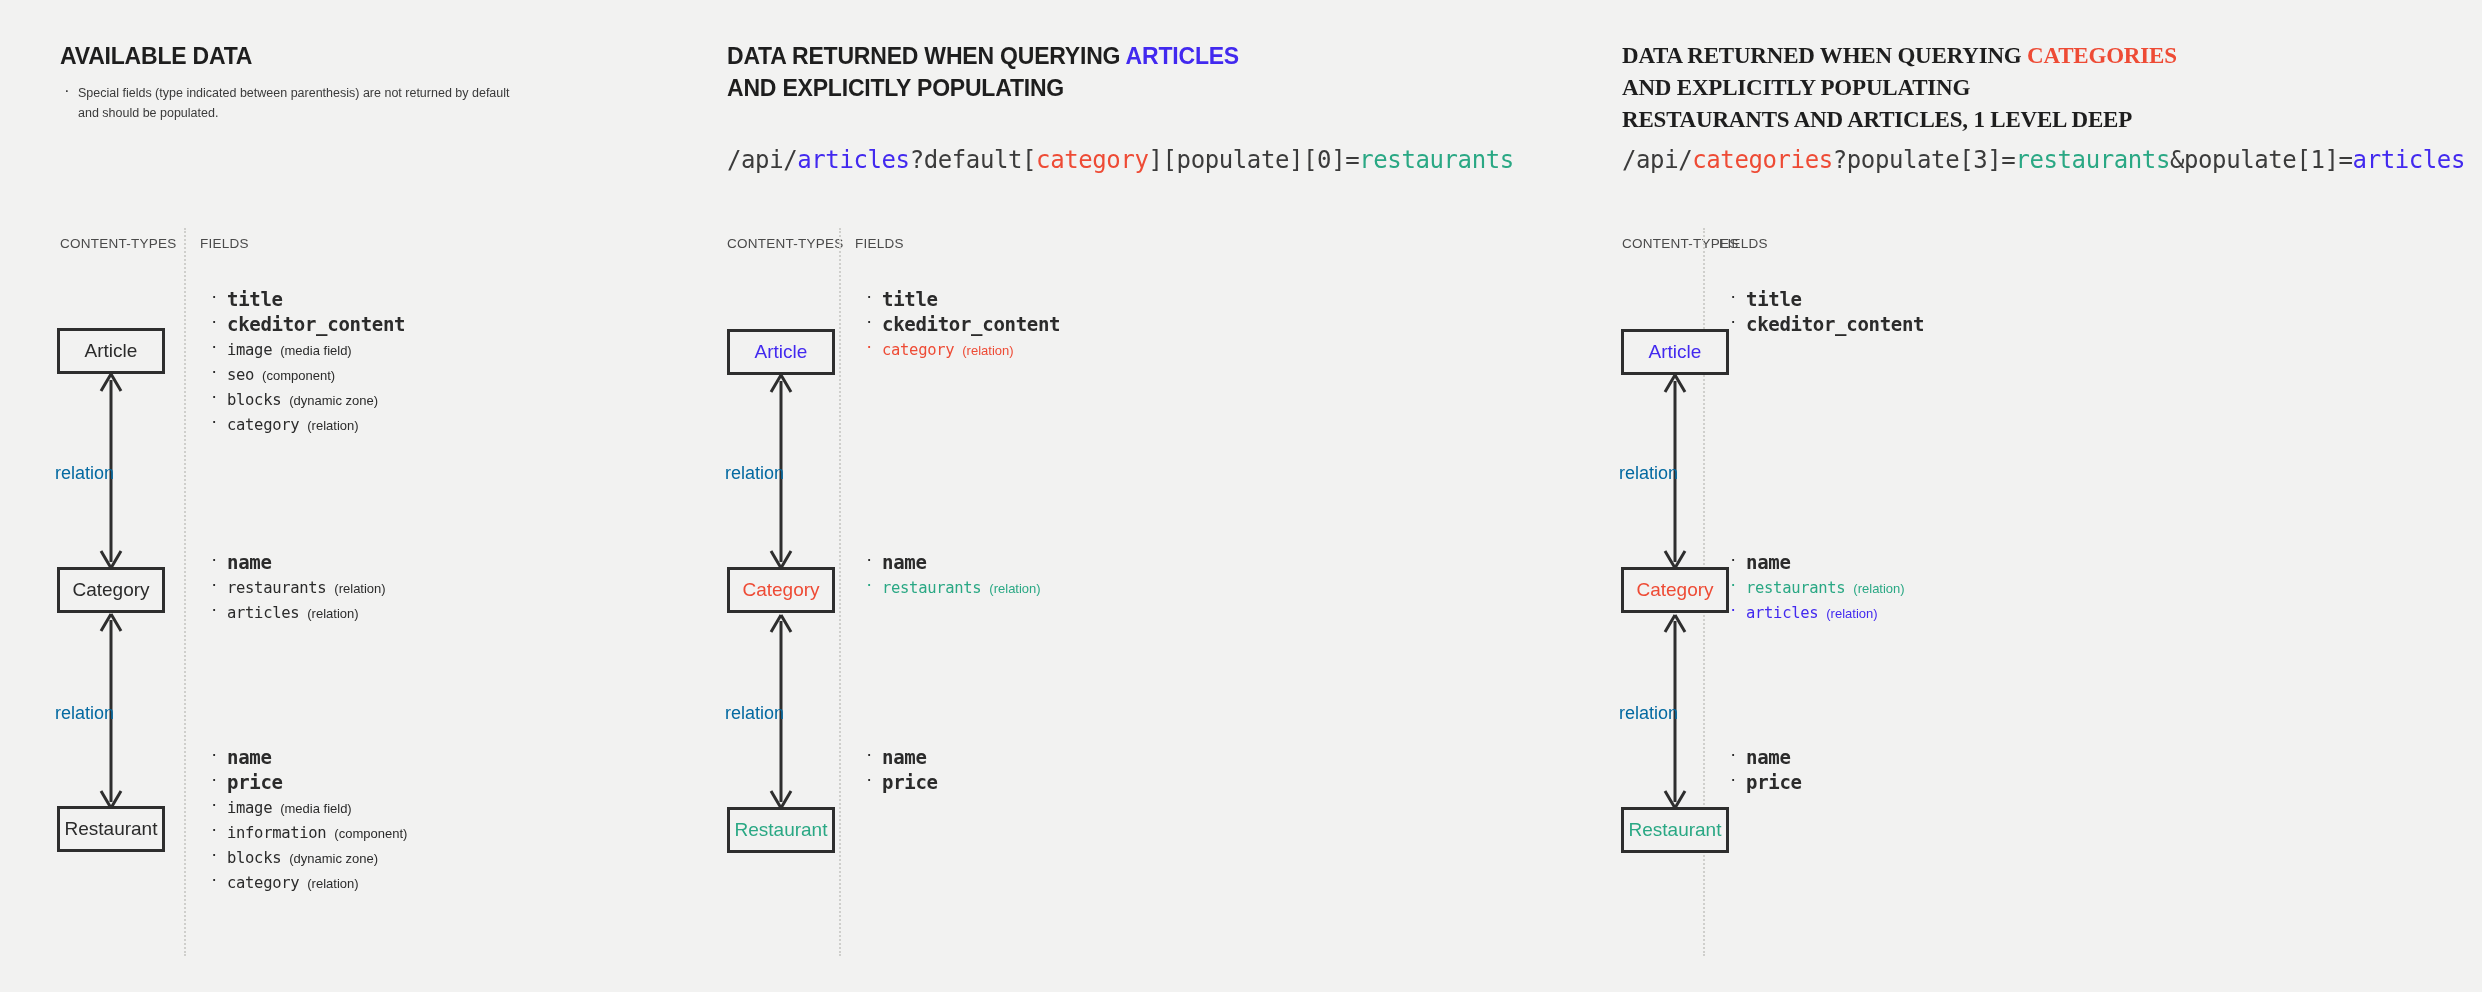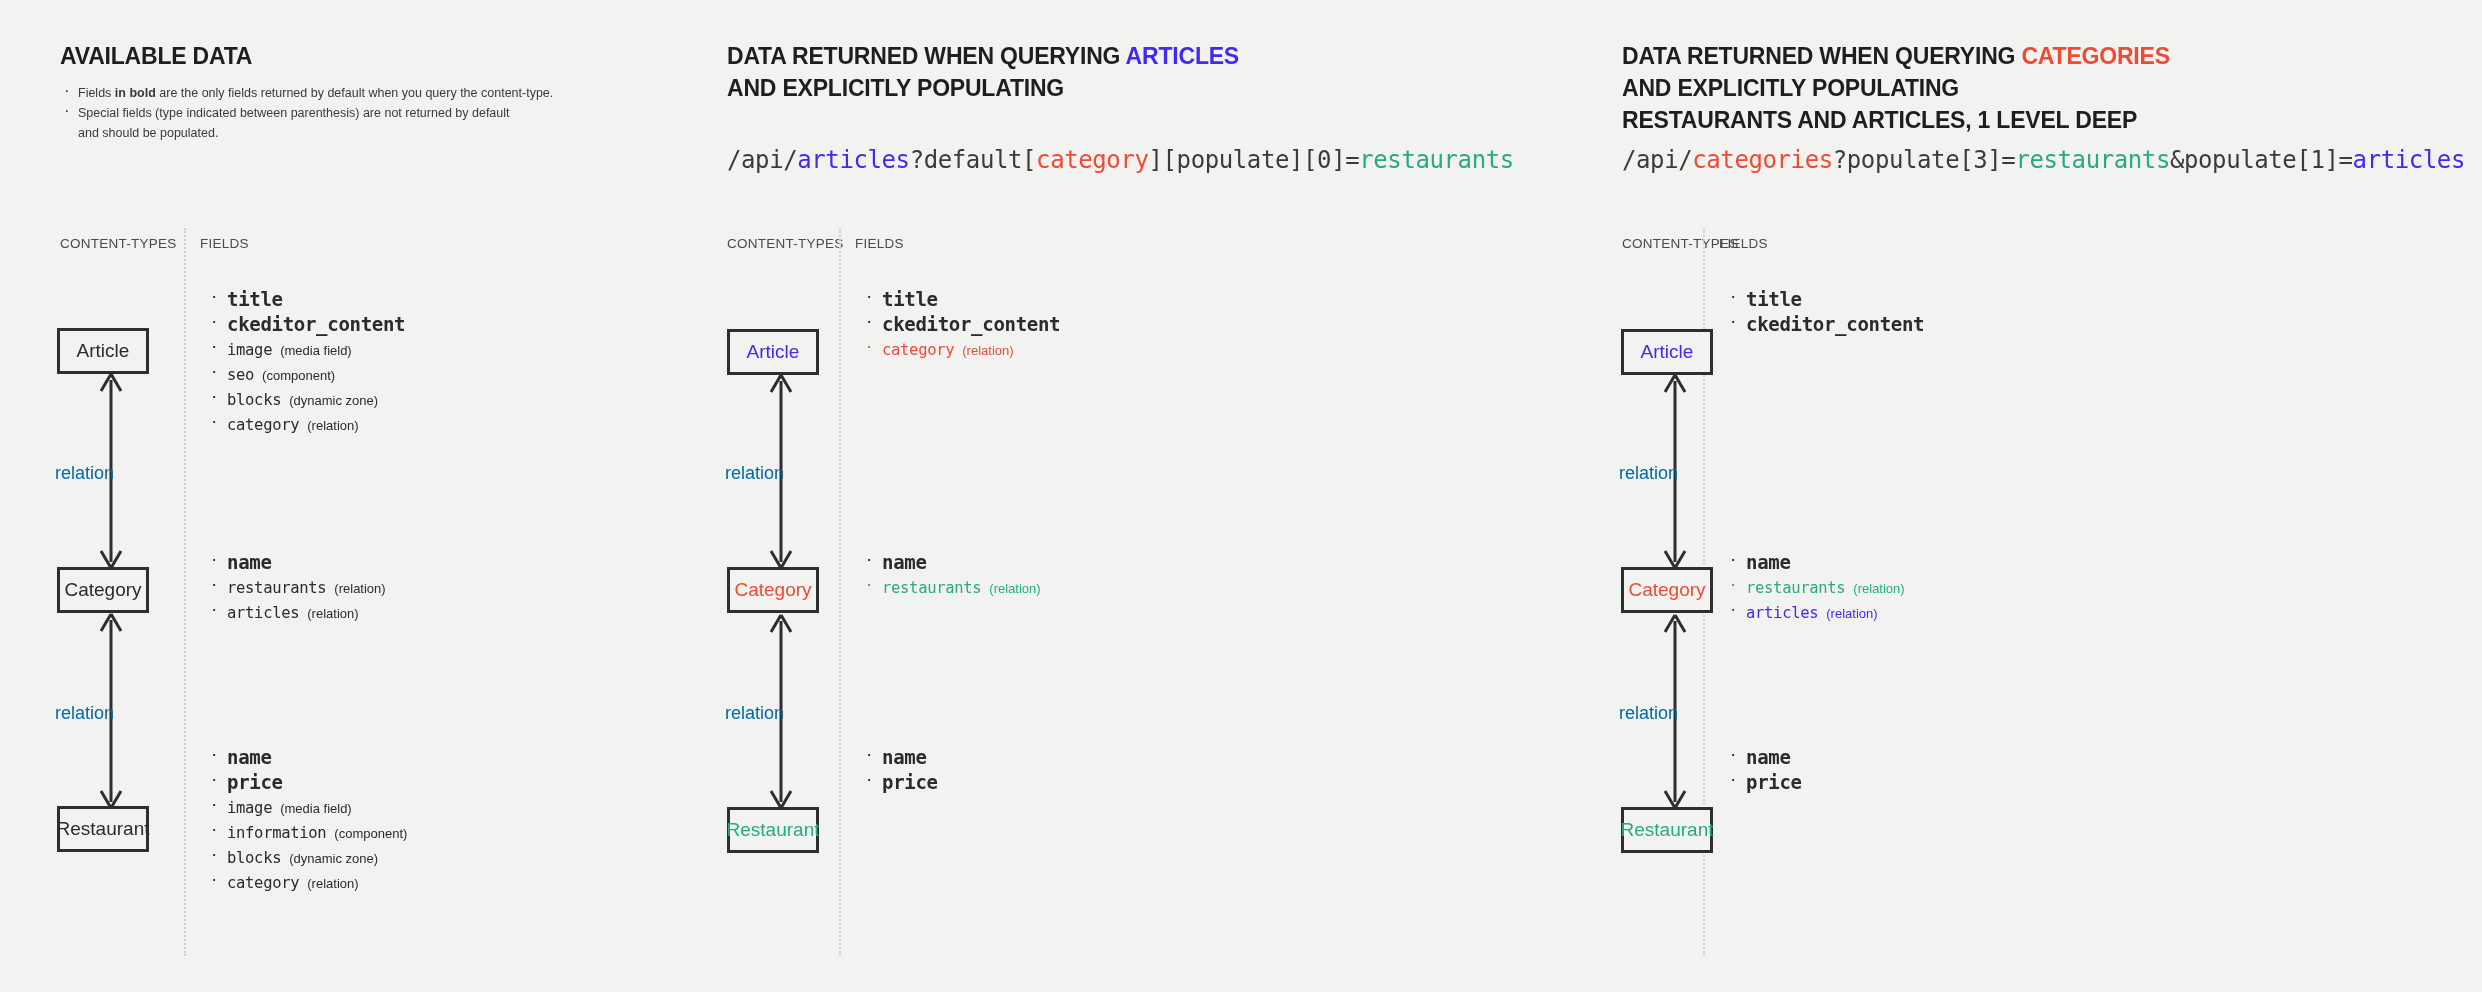--- a/index.html
+++ b/index.html
@@ -97,21 +97,21 @@
     top: 236px;
     font-size: 13.5px;
     letter-spacing: 0.25px;
     color: #4a4a4a;
     white-space: nowrap;
   }
 
   
   .entity-box {
     position: absolute;
-    width: 92px;
+    width: 108px;
     height: 46px;
     border: 3px solid #2e2e2e;
     background: #f2f2f1;
     box-sizing: border-box;
     display: flex;
     align-items: center;
     justify-content: center;
     font-size: 19px;
     color: #2b2b2b;
     font-family: "Liberation Sans", sans-serif;
@@ -180,23 +180,20 @@
 <div class="page">
 
   <div class="col col-1">
 
     <div class="heading" style="left:60px; top:40px;">
       <span>AVAILABLE DATA</span>
     </div>
 
     <div class="intro">
       <div class="ib">
-        <span>Fields </span><b>in bold</b><span> are the only fields returned by default when you query the content-type.</span>
-      </div>
-      <div class="ib">
         <span>Special fields (type indicated between parenthesis) are not returned by default</span>
       </div>
       <div style="padding-left:18px;">
         <span>and should be populated.</span>
       </div>
     </div>
 
     <div class="sublabel" style="left:60px;">CONTENT-TYPES</div>
     <div class="sublabel" style="left:200px;">FIELDS</div>
 
@@ -311,21 +308,21 @@
     </div>
 
     <div class="fieldgroup" style="left:160px; top:745px;">
       <div class="field-row bold c-default"><span class="fname">name</span><span class="ftype"></span></div>
       <div class="field-row bold c-default"><span class="fname">price</span><span class="ftype"></span></div>
     </div>
   </div>
 
   <div class="col col-3">
 
-    <div class="heading" style="left:27px; top:40px;">
+    <div class="heading" style="left:27px; top:40px;font-family:Liberation Serif, serif;">
       <div><span>DATA RETURNED WHEN QUERYING </span><span class="hl-red">CATEGORIES</span></div>
       <div>AND EXPLICITLY POPULATING</div>
       <div>RESTAURANTS AND ARTICLES, 1 LEVEL DEEP</div>
     </div>
 
     <div class="endpoint" style="left:27px; top:146px;">
       <span>/api/</span><span class="c-red">categories</span><span>?populate[3]=</span><span class="c-teal">restaurants</span><span>&amp;populate[1]=</span><span class="c-blue">articles</span>
     </div>
 
     <div class="sublabel" style="left:27px;">CONTENT-TYPES</div>

